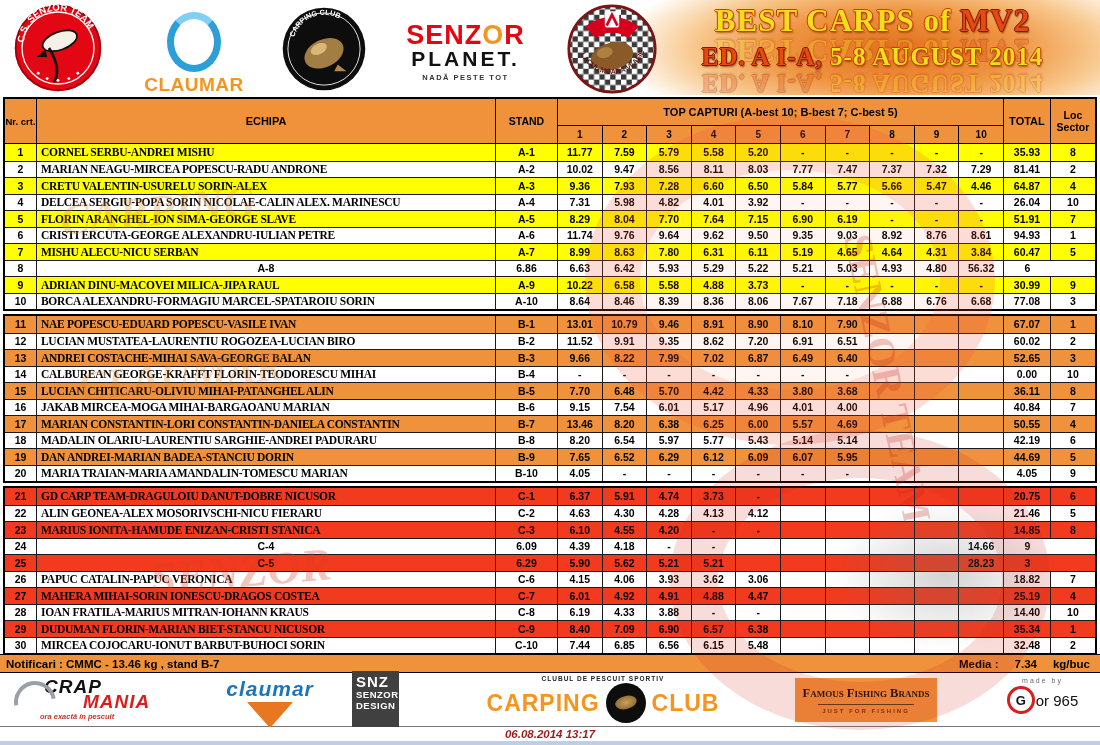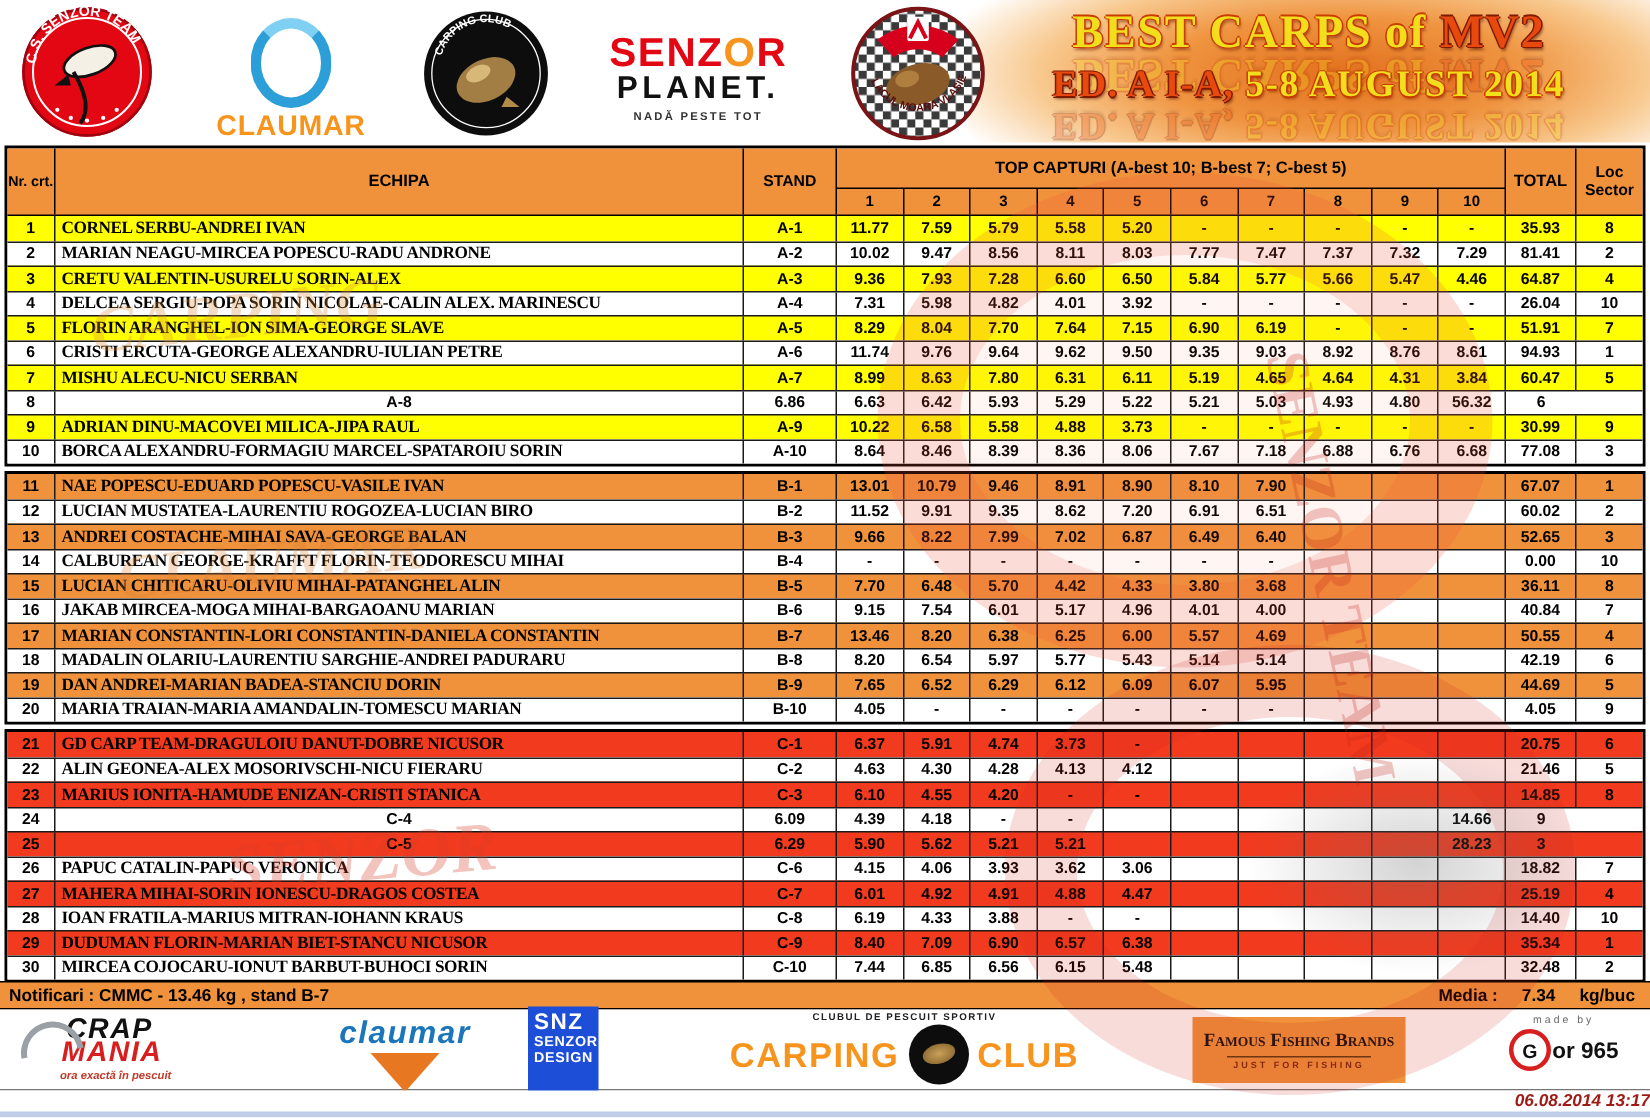--- a/index.html
+++ b/index.html
@@ -78,50 +78,50 @@
      display:flex;align-items:center;justify-content:space-between;font-weight:bold;font-size:11.5px;color:#000;}
   .notif .left{padding-left:6px;}
   .notif .right{padding-right:10px;display:flex;gap:16px;}
   
   .flogos{position:absolute;left:0;top:673px;width:1100px;height:54px;background:#fff;
      border-bottom:1px solid #777;box-sizing:border-box;}
   .crapmania{position:absolute;left:18px;top:6px;width:155px;font-style:italic;line-height:15px;}
   .crap-arc{position:absolute;left:-4px;top:2px;width:34px;height:34px;border:4px solid #9aa0a6;
      border-radius:50%;border-right-color:transparent;border-bottom-color:transparent;transform:rotate(35deg);}
   .crap-w{font-size:19px;font-weight:900;color:#111;letter-spacing:1px;padding-left:26px;}
-  .mania-w{font-size:19px;font-weight:900;color:#d81e1e;letter-spacing:1px;padding-left:23px;}
+  .mania-w{font-size:19px;font-weight:900;color:#d81e1e;letter-spacing:1px;padding-left:54px;margin-left:11px;}
   .crap-tag{font-size:7.5px;color:#c0392b;font-weight:bold;padding-left:22px;}
   .claumar-f{position:absolute;left:200px;top:4px;width:140px;text-align:center;}
   .claumar-f .script{color:#1b75bb;font-size:21px;font-weight:bold;font-style:italic;letter-spacing:1px;}
   .claumar-tri{width:0;height:0;margin:1px auto 0;border-left:23px solid transparent;
      border-right:23px solid transparent;border-top:26px solid #e87722;}
-  .snz{position:absolute;left:352px;top:-2px;width:47px;height:57px;background:#1d4ed8;color:#fff;
+  .snz{position:absolute;left:352px;top:-2px;width:47px;height:57px;background:#404040;color:#fff;
      padding:3px 4px;box-sizing:border-box;line-height:11px;}
   .snz .s1{font-size:15px;font-weight:900;letter-spacing:1px;line-height:15px;}
   .snz .s2{font-size:9.5px;font-weight:bold;letter-spacing:.5px;}
   .carpingclub-f{position:absolute;left:478px;top:2px;width:250px;text-align:center;}
   .cc-top{font-size:6.5px;font-weight:bold;color:#222;letter-spacing:1px;}
   .cc-row{display:flex;align-items:center;justify-content:center;gap:6px;margin-top:1px;}
   .cc-word{color:#f7941d;font-weight:900;font-size:23px;letter-spacing:1px;}
   .cc-circle{width:40px;height:40px;border-radius:50%;background:#0d0d0d;position:relative;flex:0 0 auto;}
   .cc-fish{position:absolute;left:9px;top:13px;width:22px;height:13px;border-radius:50%;
      background:radial-gradient(ellipse, #caa05a 0%, #8a6a30 80%);transform:rotate(-15deg);}
   .ffb{position:absolute;left:795px;top:5px;width:142px;height:44px;background:var(--header_orange);
      text-align:center;padding-top:8px;box-sizing:border-box;}
   .ffb .n{font-family:"Liberation Serif",serif;font-weight:bold;font-size:12.5px;color:#111;font-variant:small-caps;}
   .ffb .hr{width:96px;height:1px;background:#5b3a10;margin:3px auto;}
   .ffb .t{font-size:6px;letter-spacing:2px;color:#7a2a10;font-weight:bold;}
   .gor{position:absolute;left:995px;top:4px;width:95px;}
   .gor .made{font-size:7px;color:#666;text-align:center;letter-spacing:2px;}
   .gor .row{display:flex;align-items:center;justify-content:center;gap:1px;margin-top:2px;}
   .gor .ring{width:22px;height:22px;border:3px solid #d81e1e;border-radius:50%;display:flex;
      align-items:center;justify-content:center;font-weight:900;font-size:13px;color:#111;}
-  .gor .txt{font-weight:700;font-size:15px;color:#111;}
+  .gor .txt{font-weight:400;font-size:15px;color:#111;}
   
-  .datebar{position:absolute;left:0;top:727px;width:1100px;height:14px;background:#fff;text-align:right;
+  .datebar{position:absolute;left:0;top:727px;width:1100px;height:14px;background:#fff;text-align:center;
      font-size:11.5px;font-weight:bold;font-style:italic;color:#9e1b17;line-height:14px;}
   .bluebar{position:absolute;left:0;top:741px;width:1100px;height:4px;background:#bfcde8;}
   svg text{font-family:"Liberation Sans",sans-serif;}
 </style>
 </head>
 <body>
 
 <div class="page">
 
   <div class="banner">
@@ -217,21 +217,21 @@
         <div class="hc h-dig" style="grid-area: 2 / 8;">5</div>
         <div class="hc h-dig" style="grid-area: 2 / 9;">6</div>
         <div class="hc h-dig" style="grid-area: 2 / 10;">7</div>
         <div class="hc h-dig" style="grid-area: 2 / 11;">8</div>
         <div class="hc h-dig" style="grid-area: 2 / 12;">9</div>
         <div class="hc h-dig" style="grid-area: 2 / 13;">10</div>
       </div>
     <div class="rows">
         <div class="trow sA on">
           <div class="c nr">1</div>
-          <div class="c team">CORNEL SERBU-ANDREI IVAN</div>
+          <div class="c team">CORNEL SERBU-ANDREI MISHU</div>
           <div class="c stand">A-1</div>
           <div class="c num">11.77</div>
           <div class="c num">7.59</div>
           <div class="c num">5.79</div>
           <div class="c num">5.58</div>
           <div class="c num">5.20</div>
           <div class="c num">-</div>
           <div class="c num">-</div>
           <div class="c num">-</div>
           <div class="c num">-</div>

